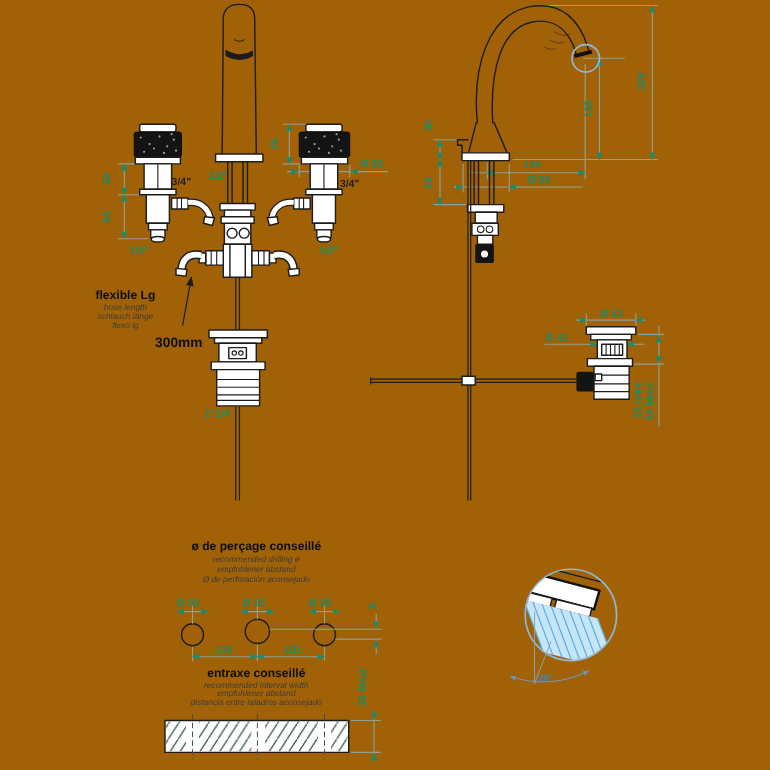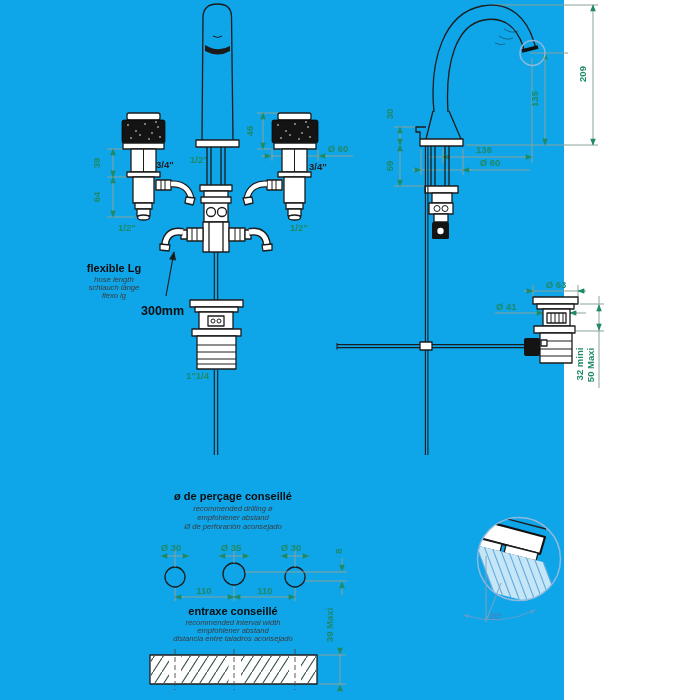--- a/index.html
+++ b/index.html
@@ -1,16 +1,16 @@
 <!DOCTYPE html>
 <html><head>
 <meta charset="utf-8">
 <style>
   html,body{margin:0;padding:0;background:#fff}
-  .stage{width:564px;height:700px;background:#0ea5e9;position:relative;font-family:"Liberation Sans",sans-serif}
+  .stage{width:700px;height:700px;background:#a16207;position:relative;font-family:"Liberation Sans",sans-serif}
   svg{display:block}
   .pl{stroke:#1c1c1c;stroke-width:1.3;fill:none;stroke-linejoin:round}
   .pl2{stroke:#1c1c1c;stroke-width:1;fill:none}
   .plw{stroke:#1c1c1c;stroke-width:1.3;fill:#ffffff;stroke-linejoin:round}
   .thk{stroke:#111;stroke-width:3.5;fill:none}
   .rod{stroke:#1c1c1c;stroke-width:1.1;fill:none}
   .dl{stroke:#8aa39a;stroke-width:1;fill:none}
   .dt{fill:#1e8a68;font-weight:700;font-size:9.5px;font-family:"Liberation Sans",sans-serif}
   .bt{fill:#202020;font-weight:700;font-size:9.5px;font-family:"Liberation Sans",sans-serif}
   .ttl{fill:#0d0d0d;font-weight:700;font-size:11px;text-anchor:middle;font-family:"Liberation Sans",sans-serif}

